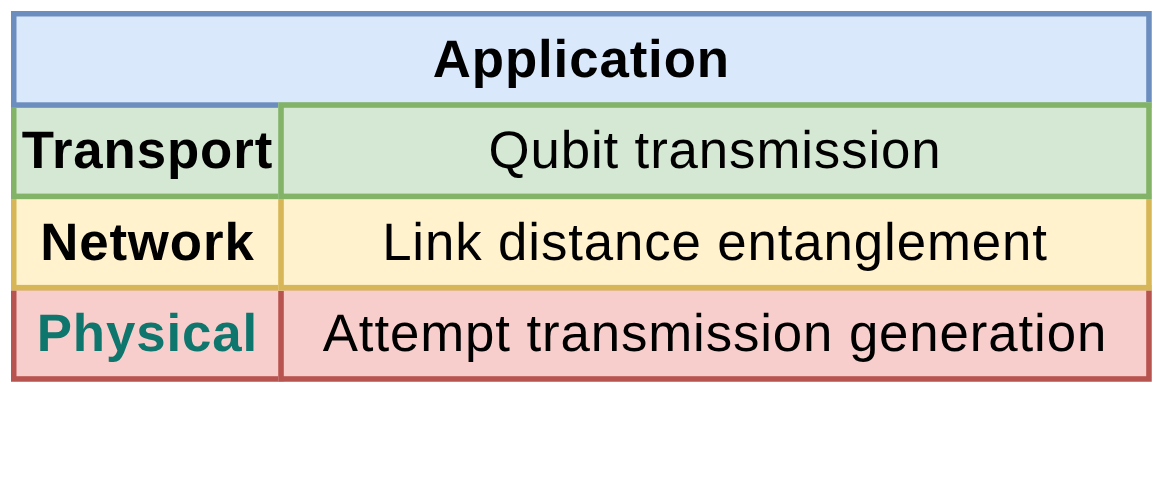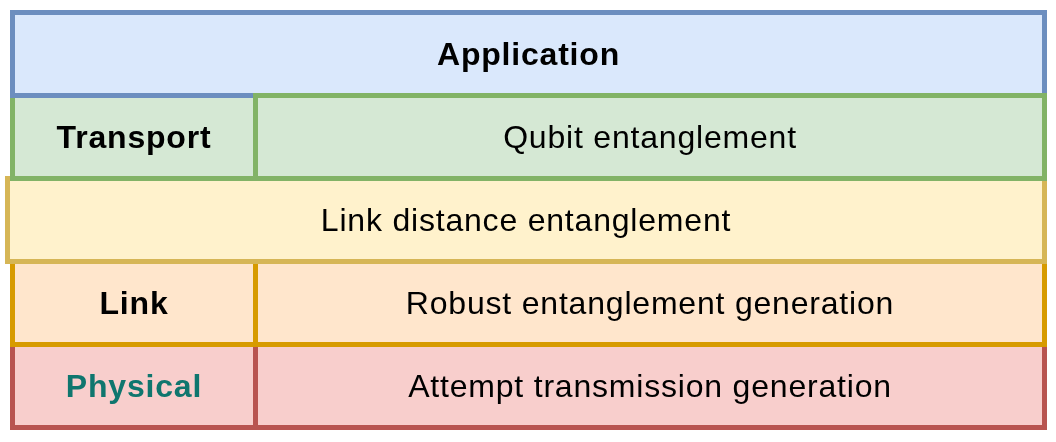--- a/index.html
+++ b/index.html
@@ -30,21 +30,21 @@
   }
   .cell {
     box-sizing: border-box;
     height: 88px;
     border: 5px solid #000;
     display: flex;
     align-items: center;
     justify-content: center;
     position: relative;
     color: #000000;
-    font-size: 32px;
+    font-size: 48px;
     letter-spacing: 0.8px;
     white-space: nowrap;
   }
   .header-cell {
     width: 100%;
     font-weight: bold;
     z-index: 20;
   }
   .label-cell {
     width: 248px;
@@ -73,38 +73,33 @@
       <div class="cell header-cell" style="background-color: rgb(218, 232, 252); border-color: rgb(108, 142, 191); color: rgb(0, 0, 0);">
         <span>Application</span>
       </div>
     </div>
 
     <div class="row">
       <div class="cell label-cell z15" style="background-color: rgb(213, 232, 212); border-color: rgb(130, 179, 102); color: rgb(0, 0, 0);">
         <span>Transport</span>
       </div>
       <div class="cell desc-cell z25" style="background-color: rgb(213, 232, 212); border-color: rgb(130, 179, 102); color: rgb(0, 0, 0);">
-        <span>Qubit entanglement</span>
+        <span>Qubit transmission</span>
       </div>
     </div>
 
     <div class="row">
+      <div class="cell label-cell z14" style="background-color: rgb(255, 242, 204); border-color: rgb(214, 182, 86); color: rgb(0, 0, 0);">
+        <span>Network</span>
+      </div>
       <div class="cell desc-cell z14" style="background-color: rgb(255, 242, 204); border-color: rgb(214, 182, 86); color: rgb(0, 0, 0);">
         <span>Link distance entanglement</span>
       </div>
     </div>
 
-    <div class="row">
-      <div class="cell label-cell z13" style="background-color: rgb(255, 230, 204); border-color: rgb(215, 155, 0); color: rgb(0, 0, 0);">
-        <span>Link</span>
-      </div>
-      <div class="cell desc-cell z13" style="background-color: rgb(255, 230, 204); border-color: rgb(215, 155, 0); color: rgb(0, 0, 0);">
-        <span>Robust entanglement generation</span>
-      </div>
-    </div>
 
     <div class="row">
       <div class="cell label-cell z12" style="background-color: rgb(248, 206, 204); border-color: rgb(184, 84, 80); color: #0f766e;">
         <span>Physical</span>
       </div>
       <div class="cell desc-cell z12" style="background-color: rgb(248, 206, 204); border-color: rgb(184, 84, 80); color: rgb(0, 0, 0);">
         <span>Attempt transmission generation</span>
       </div>
     </div>
 

